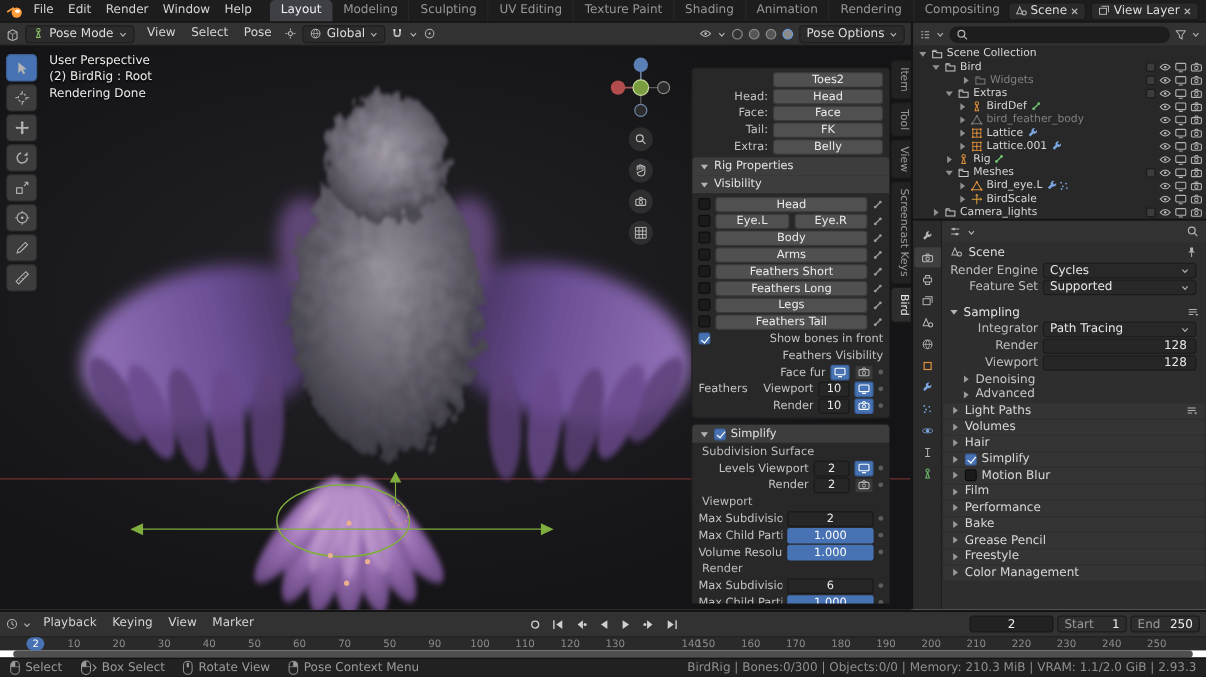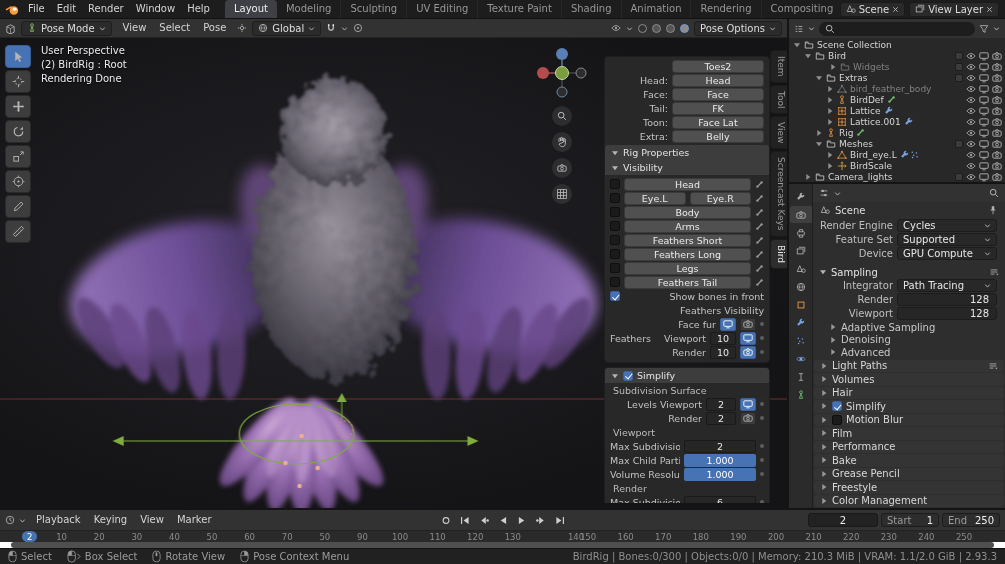--- a/index.html
+++ b/index.html
@@ -56,21 +56,21 @@
 .cb.on{background:#4772b3;border-color:#3a5f99}
 .cb.on::after{content:"";position:absolute;left:2.5px;top:.5px;width:3px;height:5.5px;border:solid #fff;border-width:0 1.4px 1.4px 0;transform:rotate(40deg)}
 .sublabel{padding-left:8px;color:#bdbdbd}
 
 
 .stabs{position:absolute;top:12px;right:0;width:17px;z-index:6;display:flex;flex-direction:column;gap:2px}
 .stab{writing-mode:vertical-rl;background:#222;color:#9a9a9a;border:1px solid #1a1a1a;border-right:none;border-radius:4px 0 0 4px;padding:5px 1px;font-size:9px;white-space:nowrap}
 .stab.active{background:#2d2d2d;color:#e8e8e8}
 
 
-.rcol{width:216px;display:flex;flex-direction:column;background:#2b2b2b}
+.rcol{width:244px;display:flex;flex-direction:column;background:#2b2b2b}
 .ehead{flex:0 0 19px;background:#323232;display:flex;align-items:center;gap:4px;padding:0 5px}
 .searchbox{flex:1;display:flex;align-items:center;gap:4px;background:#1d1d1d;border-radius:8px;height:14px;padding:0 6px;color:#8a8a8a;min-width:0}
 .outliner{flex:0 0 162px;display:flex;flex-direction:column;border-bottom:2px solid #141414}
 .otree{flex:1;background:#282828;overflow:hidden;padding-top:1px}
 .orow{display:flex;align-items:center;height:11px;padding-right:3px;gap:3px;font-size:9px}
 .orow .nm{white-space:nowrap;color:#d6d6d6;overflow:hidden}
 .orow.dim .nm{color:#808080}
 .ocluster{margin-left:auto;display:flex;gap:3px;align-items:center;color:#9b9b9b}
 .ocb{width:8px;height:8px;border-radius:2px;background:#3c3c3c;border:1px solid #1c1c1c}
 .badges{display:flex;gap:1px;align-items:center}
@@ -487,24 +487,20 @@
                 </div>
                 <div class="prow">
                   <span class="plabel">Face:</span>
                   <div class="pbtn" style="flex: 0 0 92px;">Face</div>
                 </div>
                 <div class="prow">
                   <span class="plabel">Tail:</span>
                   <div class="pbtn" style="flex: 0 0 92px;">FK</div>
                 </div>
                 <div class="prow">
-                  <span class="plabel">Toon:</span>
-                  <div class="pbtn" style="flex: 0 0 92px;">Face Lat</div>
-                </div>
-                <div class="prow">
                   <span class="plabel">Extra:</span>
                   <div class="pbtn" style="flex: 0 0 92px;">Belly</div>
                 </div>
               </div>
             <div class="phead" style="margin-top:2px">
               <span class="icon">
                   <svg width="8" height="8" viewBox="0 0 8 8">
                     <path d="M1 2.3h6L4 6.3z" fill="currentColor"></path>
                   </svg>
                 </span>
@@ -902,58 +898,20 @@
                 </span>
                 <span class="icon">
                   <svg width="10" height="10" viewBox="0 0 12 12">
                     <rect x="1" y="3.6" width="10" height="6.2" rx="1.2" fill="none" stroke="currentColor" stroke-width="1.1"></rect>
                     <circle cx="6" cy="6.7" r="1.7" fill="none" stroke="currentColor"></circle>
                     <path d="M4 3.6l1-1.6h2l1 1.6" fill="none" stroke="currentColor"></path>
                   </svg>
                 </span>
               </span>
             </div>
-            <div class="orow dim" style="padding-left: 37px;">
-              <span class="icon" style="width: 8px; color: rgb(144, 144, 144);">
-                <svg width="8" height="8" viewBox="0 0 8 8">
-                  <path d="M2.3 1l4 3-4 3z" fill="currentColor"></path>
-                </svg>
-              </span>
-              <span class="icon" style="color: rgb(122, 122, 122);">
-                <svg width="10" height="10" viewBox="0 0 12 12">
-                  <path d="M6 2L10.7 9.7H1.3z" fill="none" stroke="currentColor"></path>
-                  <circle cx="6" cy="2" r="1.1" fill="currentColor"></circle>
-                  <circle cx="10.7" cy="9.7" r="1.1" fill="currentColor"></circle>
-                  <circle cx="1.3" cy="9.7" r="1.1" fill="currentColor"></circle>
-                </svg>
-              </span>
-              <span class="nm">bird_feather_body</span>
-              <span class="badges"></span>
-              <span class="ocluster">
-                <span class="icon">
-                  <svg width="10" height="10" viewBox="0 0 12 12">
-                    <path d="M1 6c3.3-3.8 6.7-3.8 10 0C7.7 9.8 4.3 9.8 1 6z" fill="none" stroke="currentColor"></path>
-                    <circle cx="6" cy="6" r="1.3" fill="currentColor"></circle>
-                  </svg>
-                </span>
-                <span class="icon">
-                  <svg width="10" height="10" viewBox="0 0 12 12">
-                    <rect x="1" y="2.2" width="10" height="6.6" rx="1" fill="none" stroke="currentColor" stroke-width="1.1"></rect>
-                    <path d="M4 10.6h4" stroke="currentColor" stroke-width="1.1"></path>
-                  </svg>
-                </span>
-                <span class="icon">
-                  <svg width="10" height="10" viewBox="0 0 12 12">
-                    <rect x="1" y="3.6" width="10" height="6.2" rx="1.2" fill="none" stroke="currentColor" stroke-width="1.1"></rect>
-                    <circle cx="6" cy="6.7" r="1.7" fill="none" stroke="currentColor"></circle>
-                    <path d="M4 3.6l1-1.6h2l1 1.6" fill="none" stroke="currentColor"></path>
-                  </svg>
-                </span>
-              </span>
-            </div>
             <div class="orow" style="padding-left: 37px;">
               <span class="icon" style="width: 8px; color: rgb(144, 144, 144);">
                 <svg width="8" height="8" viewBox="0 0 8 8">
                   <path d="M2.3 1l4 3-4 3z" fill="currentColor"></path>
                 </svg>
               </span>
               <span class="icon" style="color: rgb(224, 144, 60);">
                 <svg width="10" height="10" viewBox="0 0 12 12">
                   <circle cx="6" cy="2.6" r="1.7" fill="none" stroke="currentColor"></circle>
                   <path d="M6 4.3L4.2 10h3.6z" fill="none" stroke="currentColor"></path>
@@ -962,20 +920,58 @@
               <span class="nm">BirdDef</span>
               <span class="badges">
                 <span class="icon" style="color: rgb(111, 191, 111);">
                   <svg width="9" height="9" viewBox="0 0 12 12">
                     <path d="M4 8L8 4" stroke="currentColor" stroke-width="1.6"></path>
                     <circle cx="3.2" cy="8.8" r="1.6" fill="currentColor"></circle>
                     <circle cx="8.8" cy="3.2" r="1.6" fill="currentColor"></circle>
                   </svg>
                 </span>
               </span>
+              <span class="ocluster">
+                <span class="icon">
+                  <svg width="10" height="10" viewBox="0 0 12 12">
+                    <path d="M1 6c3.3-3.8 6.7-3.8 10 0C7.7 9.8 4.3 9.8 1 6z" fill="none" stroke="currentColor"></path>
+                    <circle cx="6" cy="6" r="1.3" fill="currentColor"></circle>
+                  </svg>
+                </span>
+                <span class="icon">
+                  <svg width="10" height="10" viewBox="0 0 12 12">
+                    <rect x="1" y="2.2" width="10" height="6.6" rx="1" fill="none" stroke="currentColor" stroke-width="1.1"></rect>
+                    <path d="M4 10.6h4" stroke="currentColor" stroke-width="1.1"></path>
+                  </svg>
+                </span>
+                <span class="icon">
+                  <svg width="10" height="10" viewBox="0 0 12 12">
+                    <rect x="1" y="3.6" width="10" height="6.2" rx="1.2" fill="none" stroke="currentColor" stroke-width="1.1"></rect>
+                    <circle cx="6" cy="6.7" r="1.7" fill="none" stroke="currentColor"></circle>
+                    <path d="M4 3.6l1-1.6h2l1 1.6" fill="none" stroke="currentColor"></path>
+                  </svg>
+                </span>
+              </span>
+            </div>
+            <div class="orow dim" style="padding-left: 37px;">
+              <span class="icon" style="width: 8px; color: rgb(144, 144, 144);">
+                <svg width="8" height="8" viewBox="0 0 8 8">
+                  <path d="M2.3 1l4 3-4 3z" fill="currentColor"></path>
+                </svg>
+              </span>
+              <span class="icon" style="color: rgb(122, 122, 122);">
+                <svg width="10" height="10" viewBox="0 0 12 12">
+                  <path d="M6 2L10.7 9.7H1.3z" fill="none" stroke="currentColor"></path>
+                  <circle cx="6" cy="2" r="1.1" fill="currentColor"></circle>
+                  <circle cx="10.7" cy="9.7" r="1.1" fill="currentColor"></circle>
+                  <circle cx="1.3" cy="9.7" r="1.1" fill="currentColor"></circle>
+                </svg>
+              </span>
+              <span class="nm">bird_feather_body</span>
+              <span class="badges"></span>
               <span class="ocluster">
                 <span class="icon">
                   <svg width="10" height="10" viewBox="0 0 12 12">
                     <path d="M1 6c3.3-3.8 6.7-3.8 10 0C7.7 9.8 4.3 9.8 1 6z" fill="none" stroke="currentColor"></path>
                     <circle cx="6" cy="6" r="1.3" fill="currentColor"></circle>
                   </svg>
                 </span>
                 <span class="icon">
                   <svg width="10" height="10" viewBox="0 0 12 12">
                     <rect x="1" y="2.2" width="10" height="6.6" rx="1" fill="none" stroke="currentColor" stroke-width="1.1"></rect>
@@ -1444,31 +1440,20 @@
                 <span class="flabel">Feature Set</span>
                 <div class="fdd">
                   <span>Supported</span>
                   <span class="icon" style="margin-left: auto;">
                     <svg width="7" height="7" viewBox="0 0 8 8">
                       <path d="M1.5 3l2.5 2.8L6.5 3" fill="none" stroke="currentColor" stroke-width="1.1"></path>
                     </svg>
                   </span>
                 </div>
               </div>
-              <div class="frow">
-                <span class="flabel">Device</span>
-                <div class="fdd">
-                  <span>GPU Compute</span>
-                  <span class="icon" style="margin-left: auto;">
-                    <svg width="7" height="7" viewBox="0 0 8 8">
-                      <path d="M1.5 3l2.5 2.8L6.5 3" fill="none" stroke="currentColor" stroke-width="1.1"></path>
-                    </svg>
-                  </span>
-                </div>
-              </div>
             </div>
           <div style="height:4px"></div>
           <div class="sechead">
             <span class="icon">
                 <svg width="8" height="8" viewBox="0 0 8 8">
                   <path d="M1 2.3h6L4 6.3z" fill="currentColor"></path>
                 </svg>
               </span>
             <span>Sampling</span>
             <span style="margin-left:auto" class="icon">
@@ -1493,28 +1478,20 @@
               <div class="frow">
                 <span class="flabel">Render</span>
                 <div class="fnum">128</div>
               </div>
               <div class="frow">
                 <span class="flabel">Viewport</span>
                 <div class="fnum">128</div>
               </div>
             </div>
           <div id="subsecs">
-              <div class="subsec">
-                <span class="icon" style="color: rgb(154, 154, 154);">
-                  <svg width="8" height="8" viewBox="0 0 8 8">
-                    <path d="M2.3 1l4 3-4 3z" fill="currentColor"></path>
-                  </svg>
-                </span>
-                <span>Adaptive Sampling</span>
-              </div>
               <div class="subsec">
                 <span class="icon" style="color: rgb(154, 154, 154);">
                   <svg width="8" height="8" viewBox="0 0 8 8">
                     <path d="M2.3 1l4 3-4 3z" fill="currentColor"></path>
                   </svg>
                 </span>
                 <span>Denoising</span>
               </div>
               <div class="subsec">
                 <span class="icon" style="color: rgb(154, 154, 154);">

